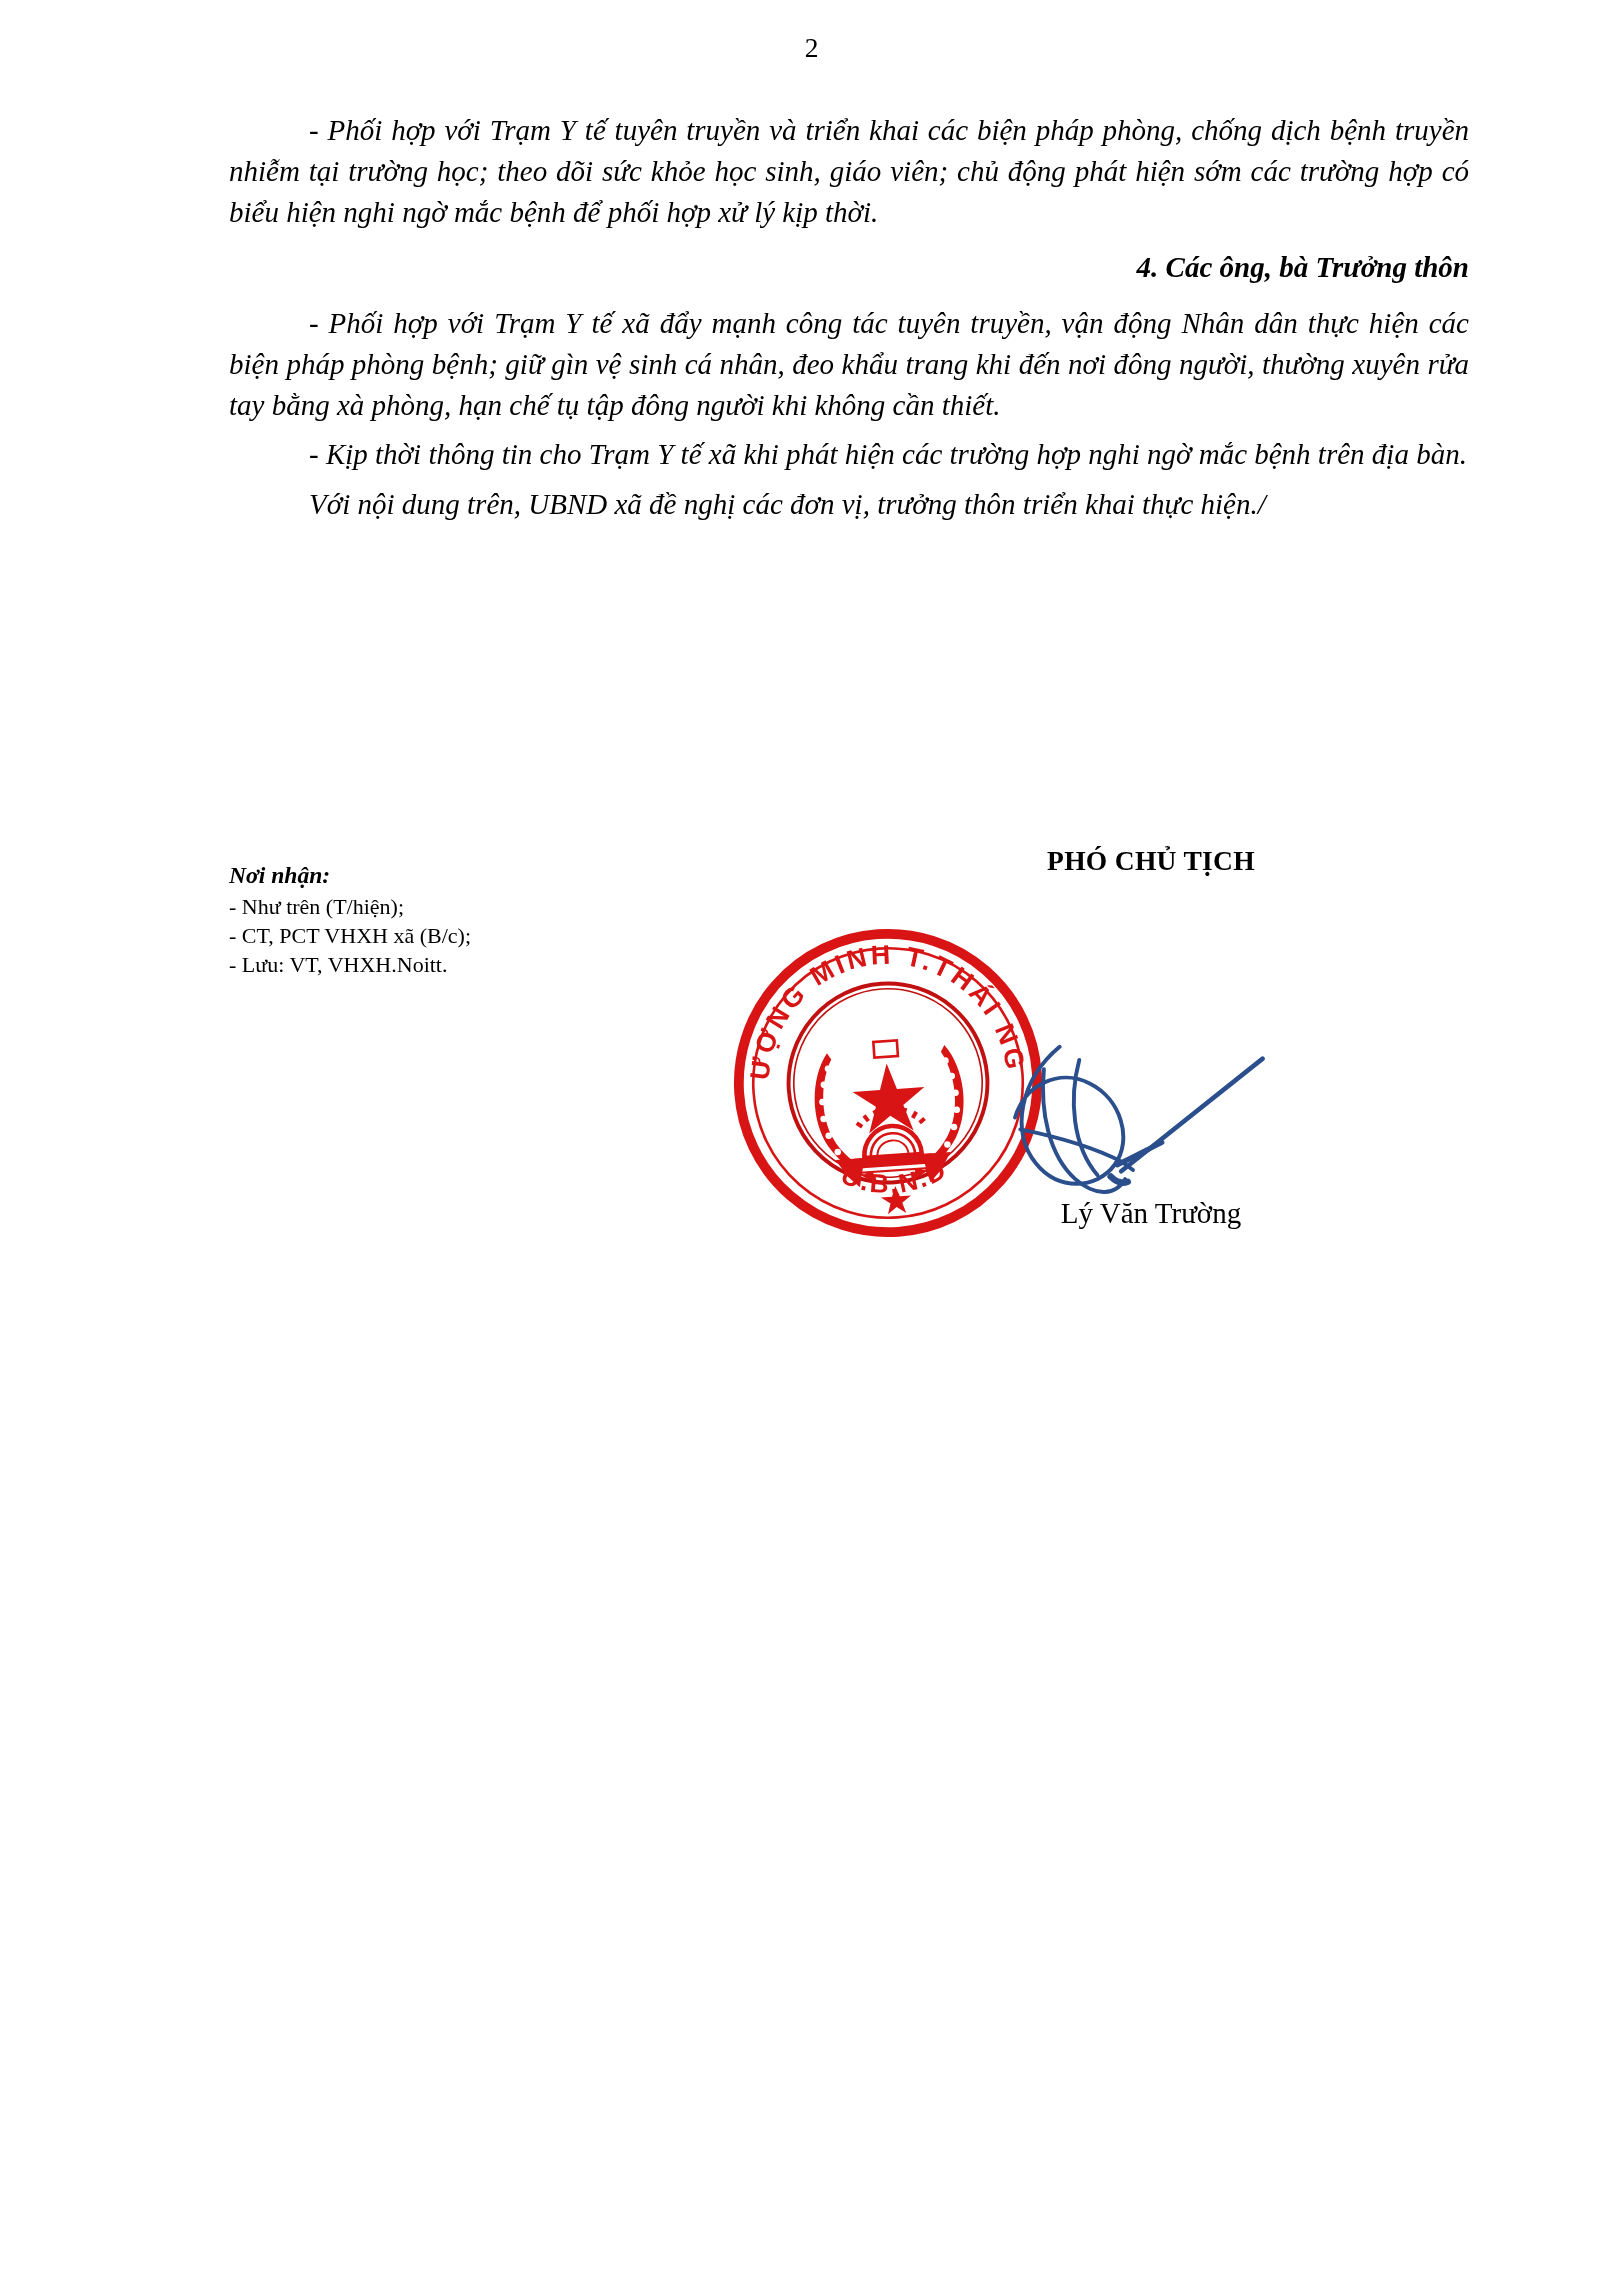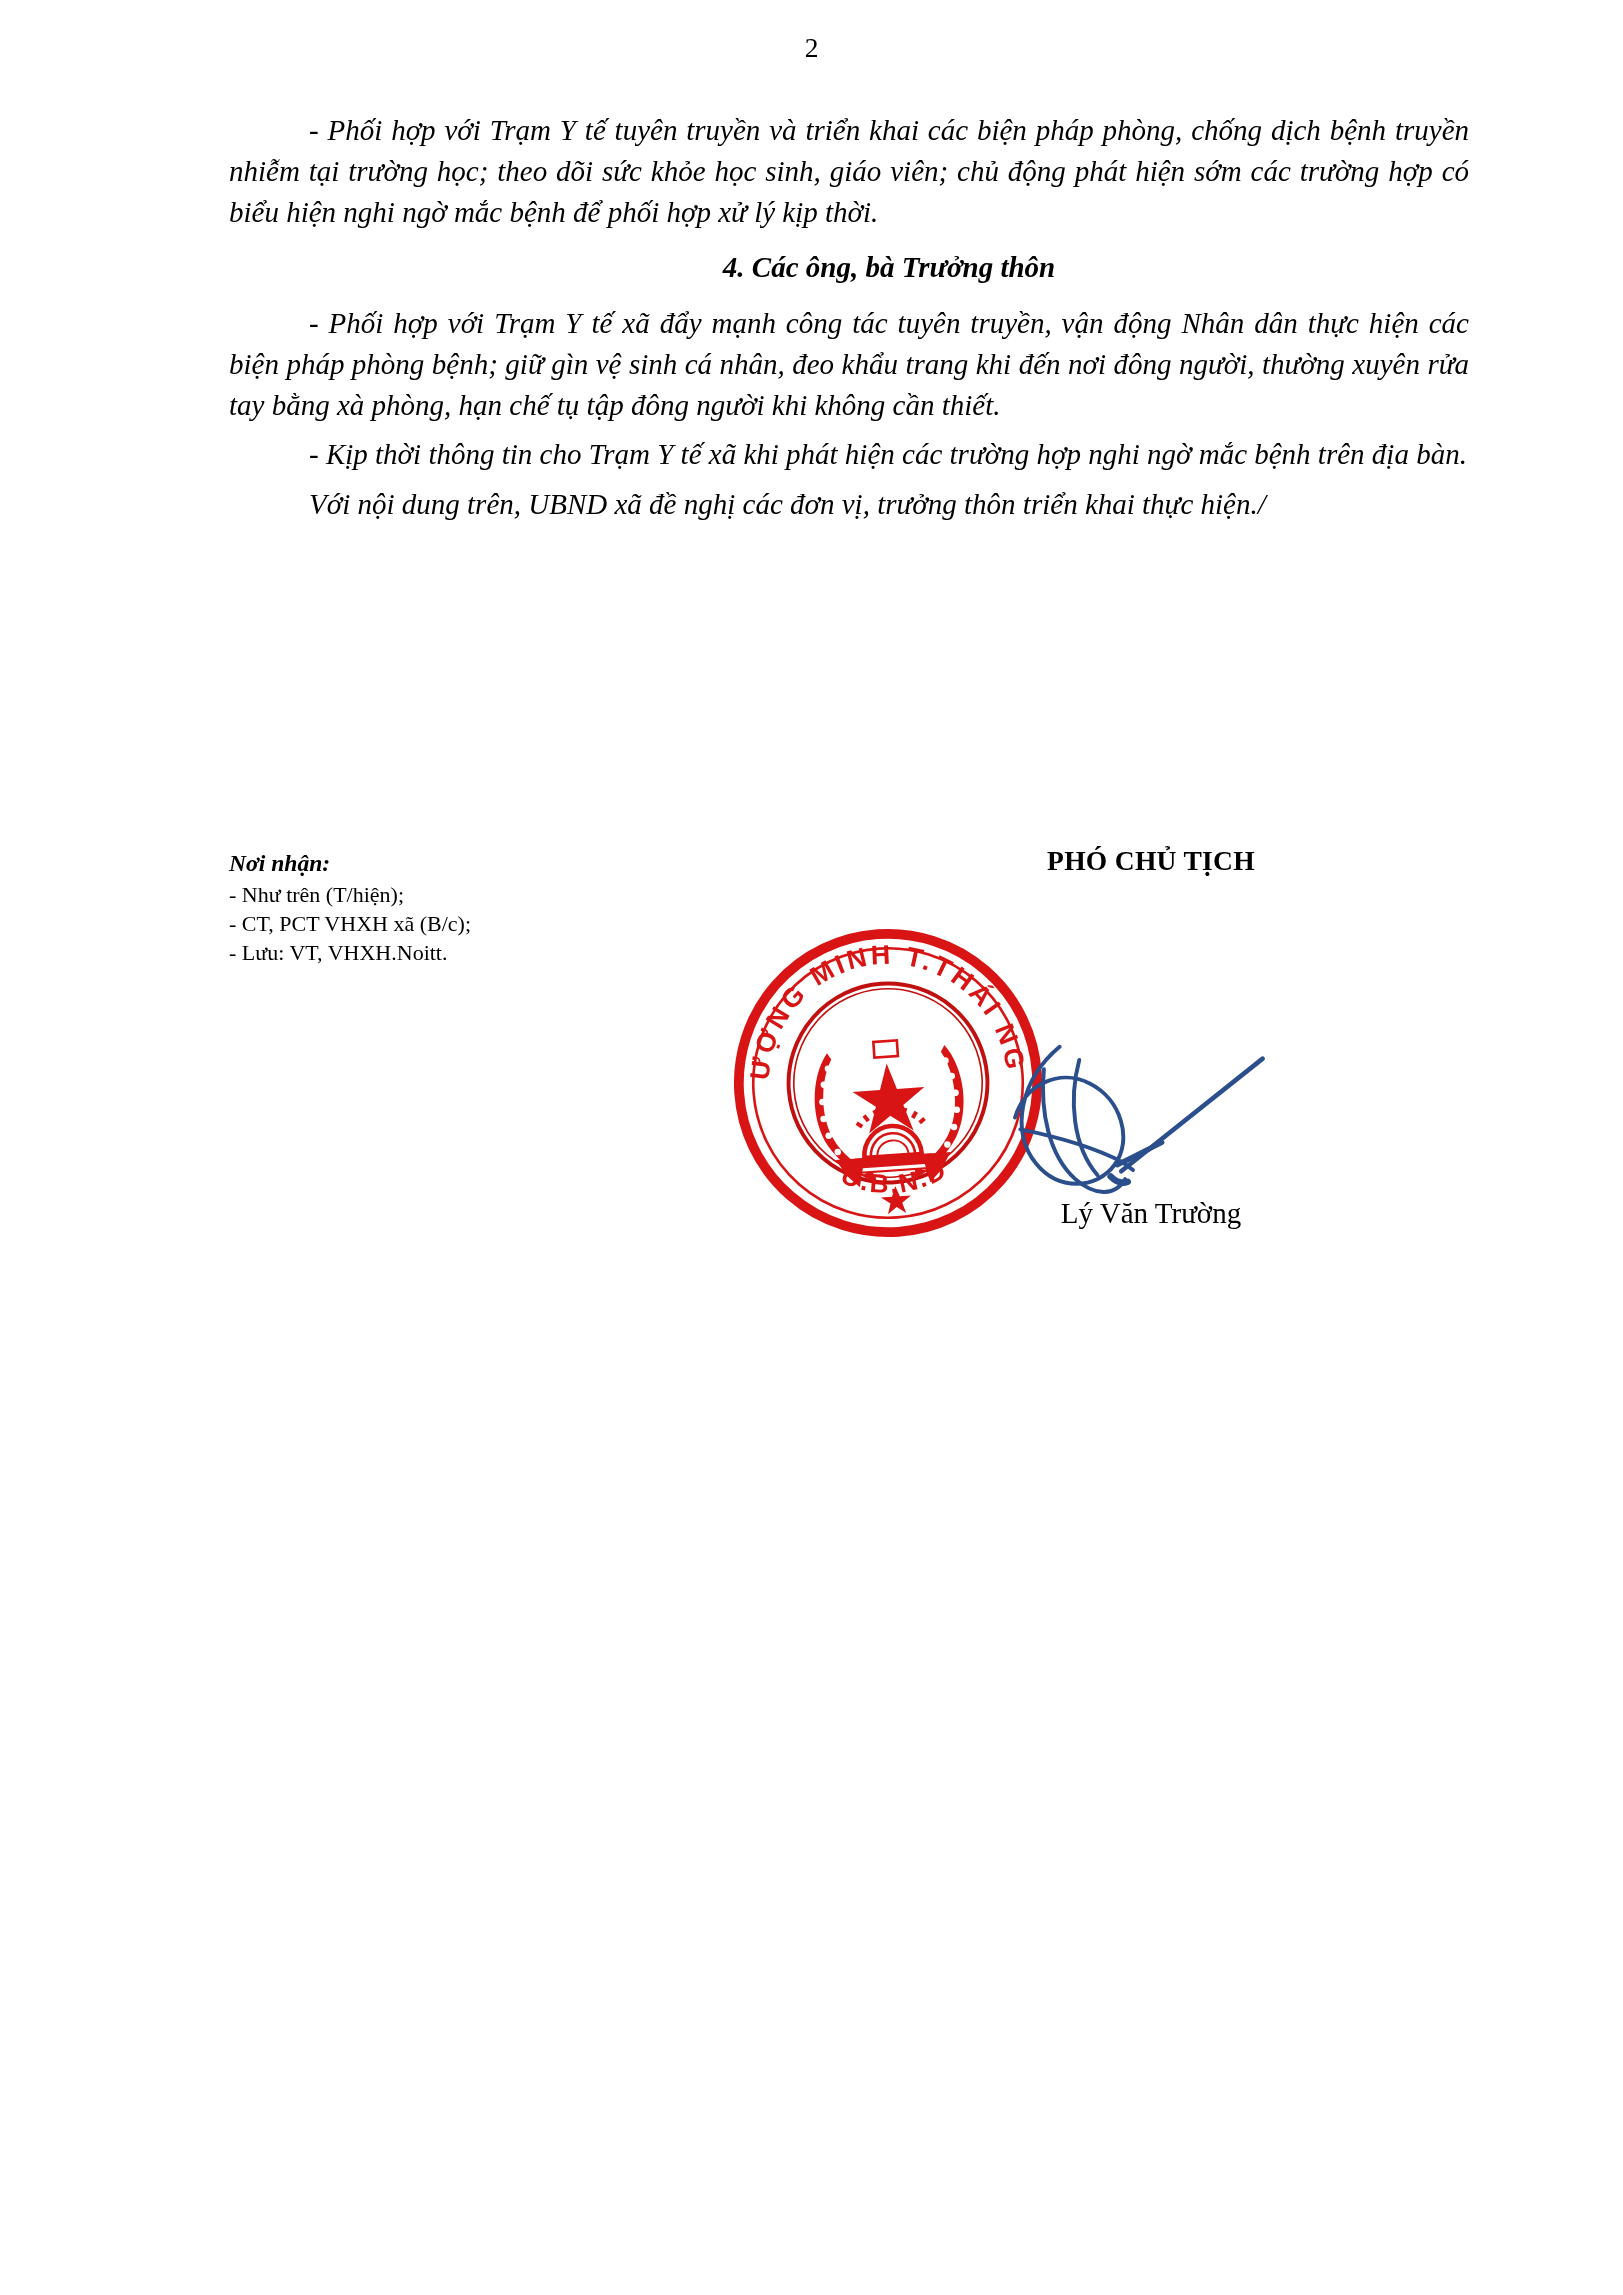--- a/index.html
+++ b/index.html
@@ -42,40 +42,40 @@
     text-align: justify;
     text-justify: inter-word;
     margin: 0 0 0 0;
     text-indent: 80px;
     hyphens: none;
     font-style: italic;
   }
   .para + .para { margin-top: 8.5px; }
   .para.heading {
     font-weight: bold;
-    text-align: center;
+    text-align: right;
     text-indent: 80px;
     margin-top: 14.4px;
     margin-bottom: 14.4px;
   }
 
   
   .footer {
     position: absolute;
     left: 0;
     top: 844px;
     width: 1623px;
     height: 458px;
   }
 
   
   .recipients {
     position: absolute;
     left: 229px;
-    top: 4px;
+    top: 16px;
     width: 497px;
   }
   .recipients-title {
     font-style: italic;
     font-weight: bold;
     font-size: 23.6px;
     line-height: 31px;
     margin: 0 0 1.3px 0;
   }
   .recipients-item {

